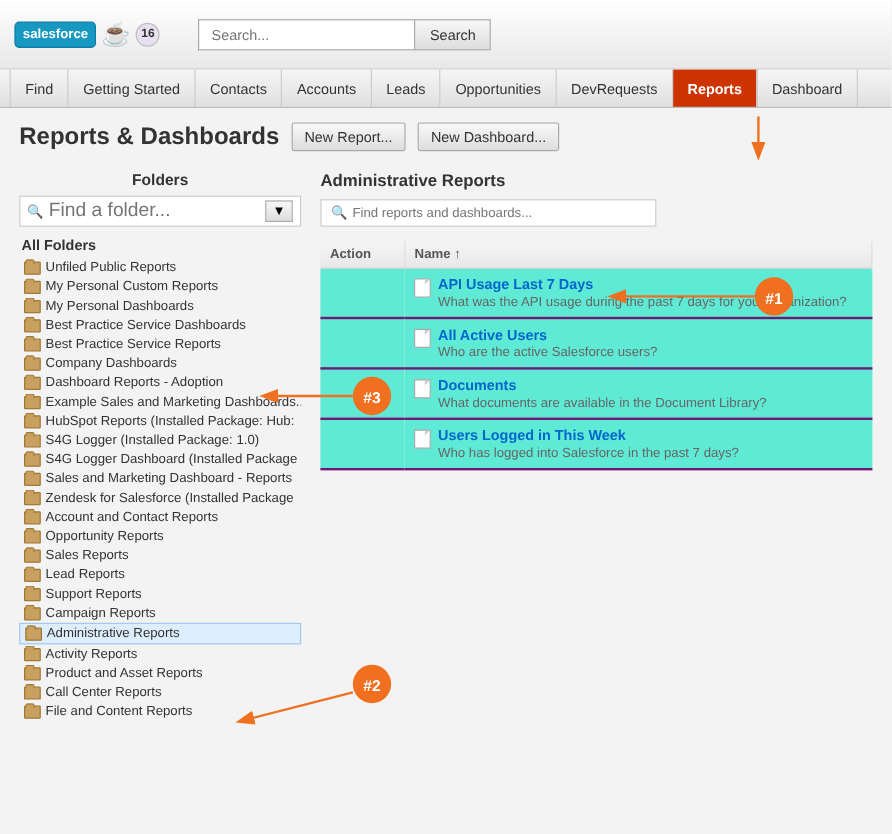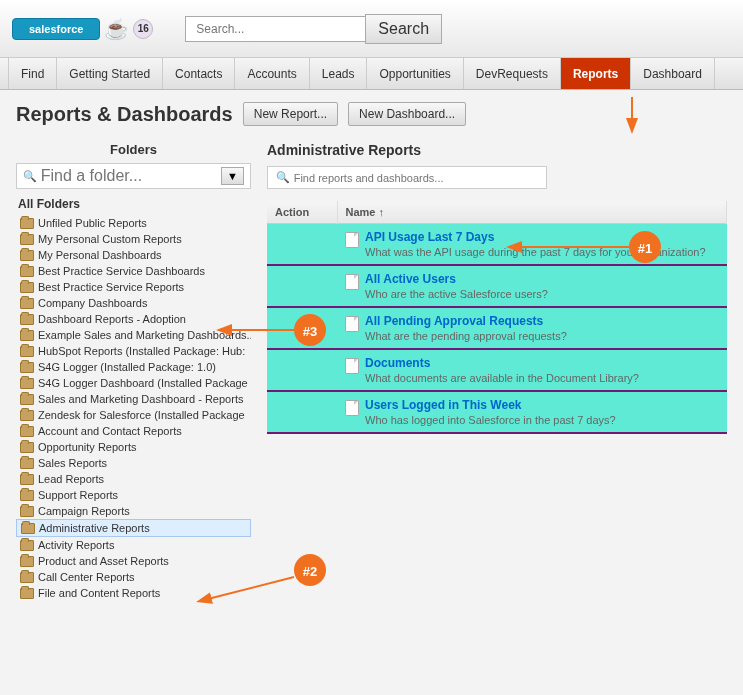--- a/index.html
+++ b/index.html
@@ -18,21 +18,21 @@
     .logo-area {
       display: flex;
       align-items: center;
       gap: 4px;
     }
     .salesforce-logo {
       background: #1798c1;
       color: white;
       font-weight: bold;
       font-size: 11px;
-      padding: 4px 16px;
+      padding: 4px 6px;
       border-radius: 4px;
       border: 1px solid #0c7ba8;
     }
     .coffee-icon {
       font-size: 20px;
     }
     .badge-16 {
       background: #e8e0f0;
       border-radius: 50%;
       width: 20px; height: 20px;
@@ -52,21 +52,21 @@
       font-size: 12px;
       width: 180px;
       color: #999;
       outline: none;
       border-right: none;
     }
     .search-btn {
       background: linear-gradient(to bottom, #f8f8f8, #ddd);
       border: 1px solid #aaa;
       padding: 5px 12px;
-      font-size: 16px;
+      font-size: 12px;
       color: #333;
       cursor: pointer;
     }
 
     
     .nav-bar {
       background: linear-gradient(to bottom, #f5f5f5, #e0e0e0);
       border-bottom: 1px solid #bbb;
       display: flex;
       align-items: stretch;
@@ -489,32 +489,20 @@
                   </div>
                 </div>
               </td>
             </tr>
             <tr class="report-row">
               <td class="action-cell"></td>
               <td>
                 <div class="name-cell">
                   <div class="report-doc-icon"></div>
                   <div>
-                    <a class="report-name-link">All Pending Approval Requests</a>
-                    <div class="report-desc">What are the pending approval requests?</div>
-                  </div>
-                </div>
-              </td>
-            </tr>
-            <tr class="report-row">
-              <td class="action-cell"></td>
-              <td>
-                <div class="name-cell">
-                  <div class="report-doc-icon"></div>
-                  <div>
                     <a class="report-name-link">Documents</a>
                     <div class="report-desc">What documents are available in the Document Library?</div>
                   </div>
                 </div>
               </td>
             </tr>
             <tr class="report-row">
               <td class="action-cell"></td>
               <td>
                 <div class="name-cell">

